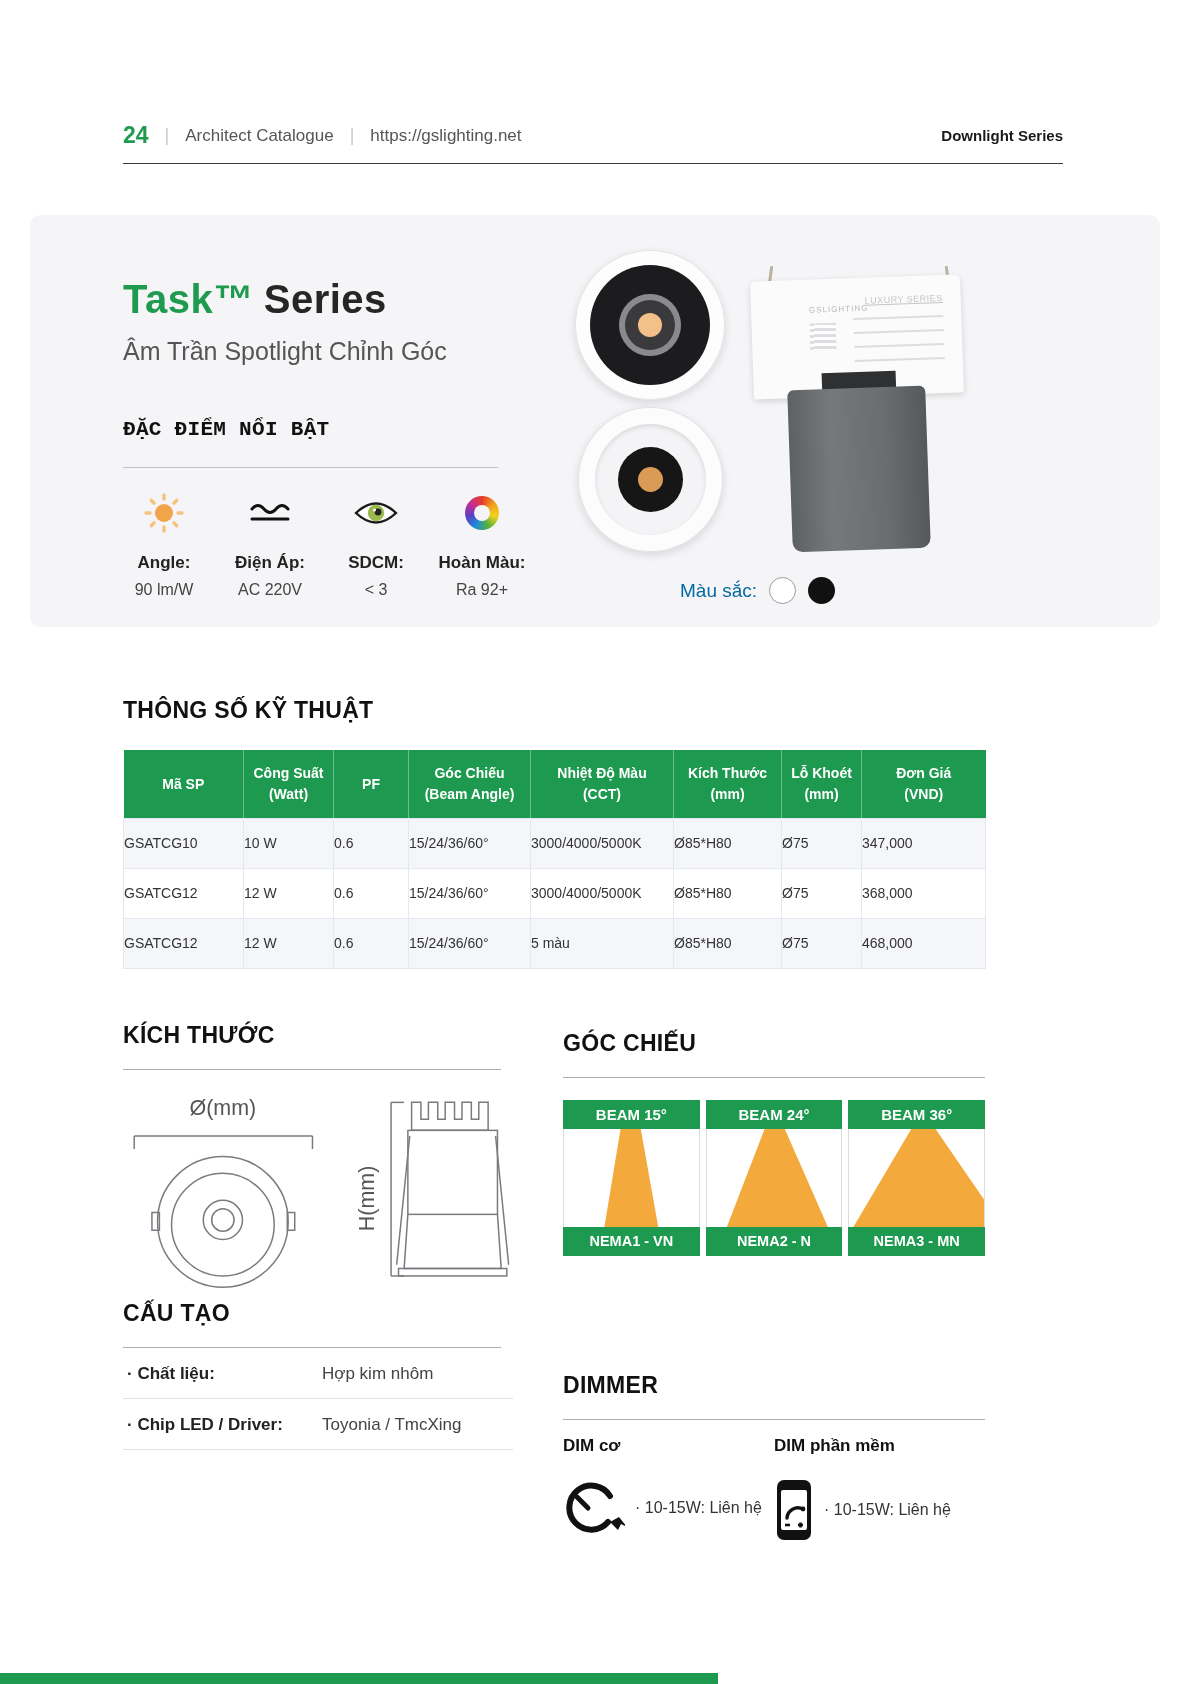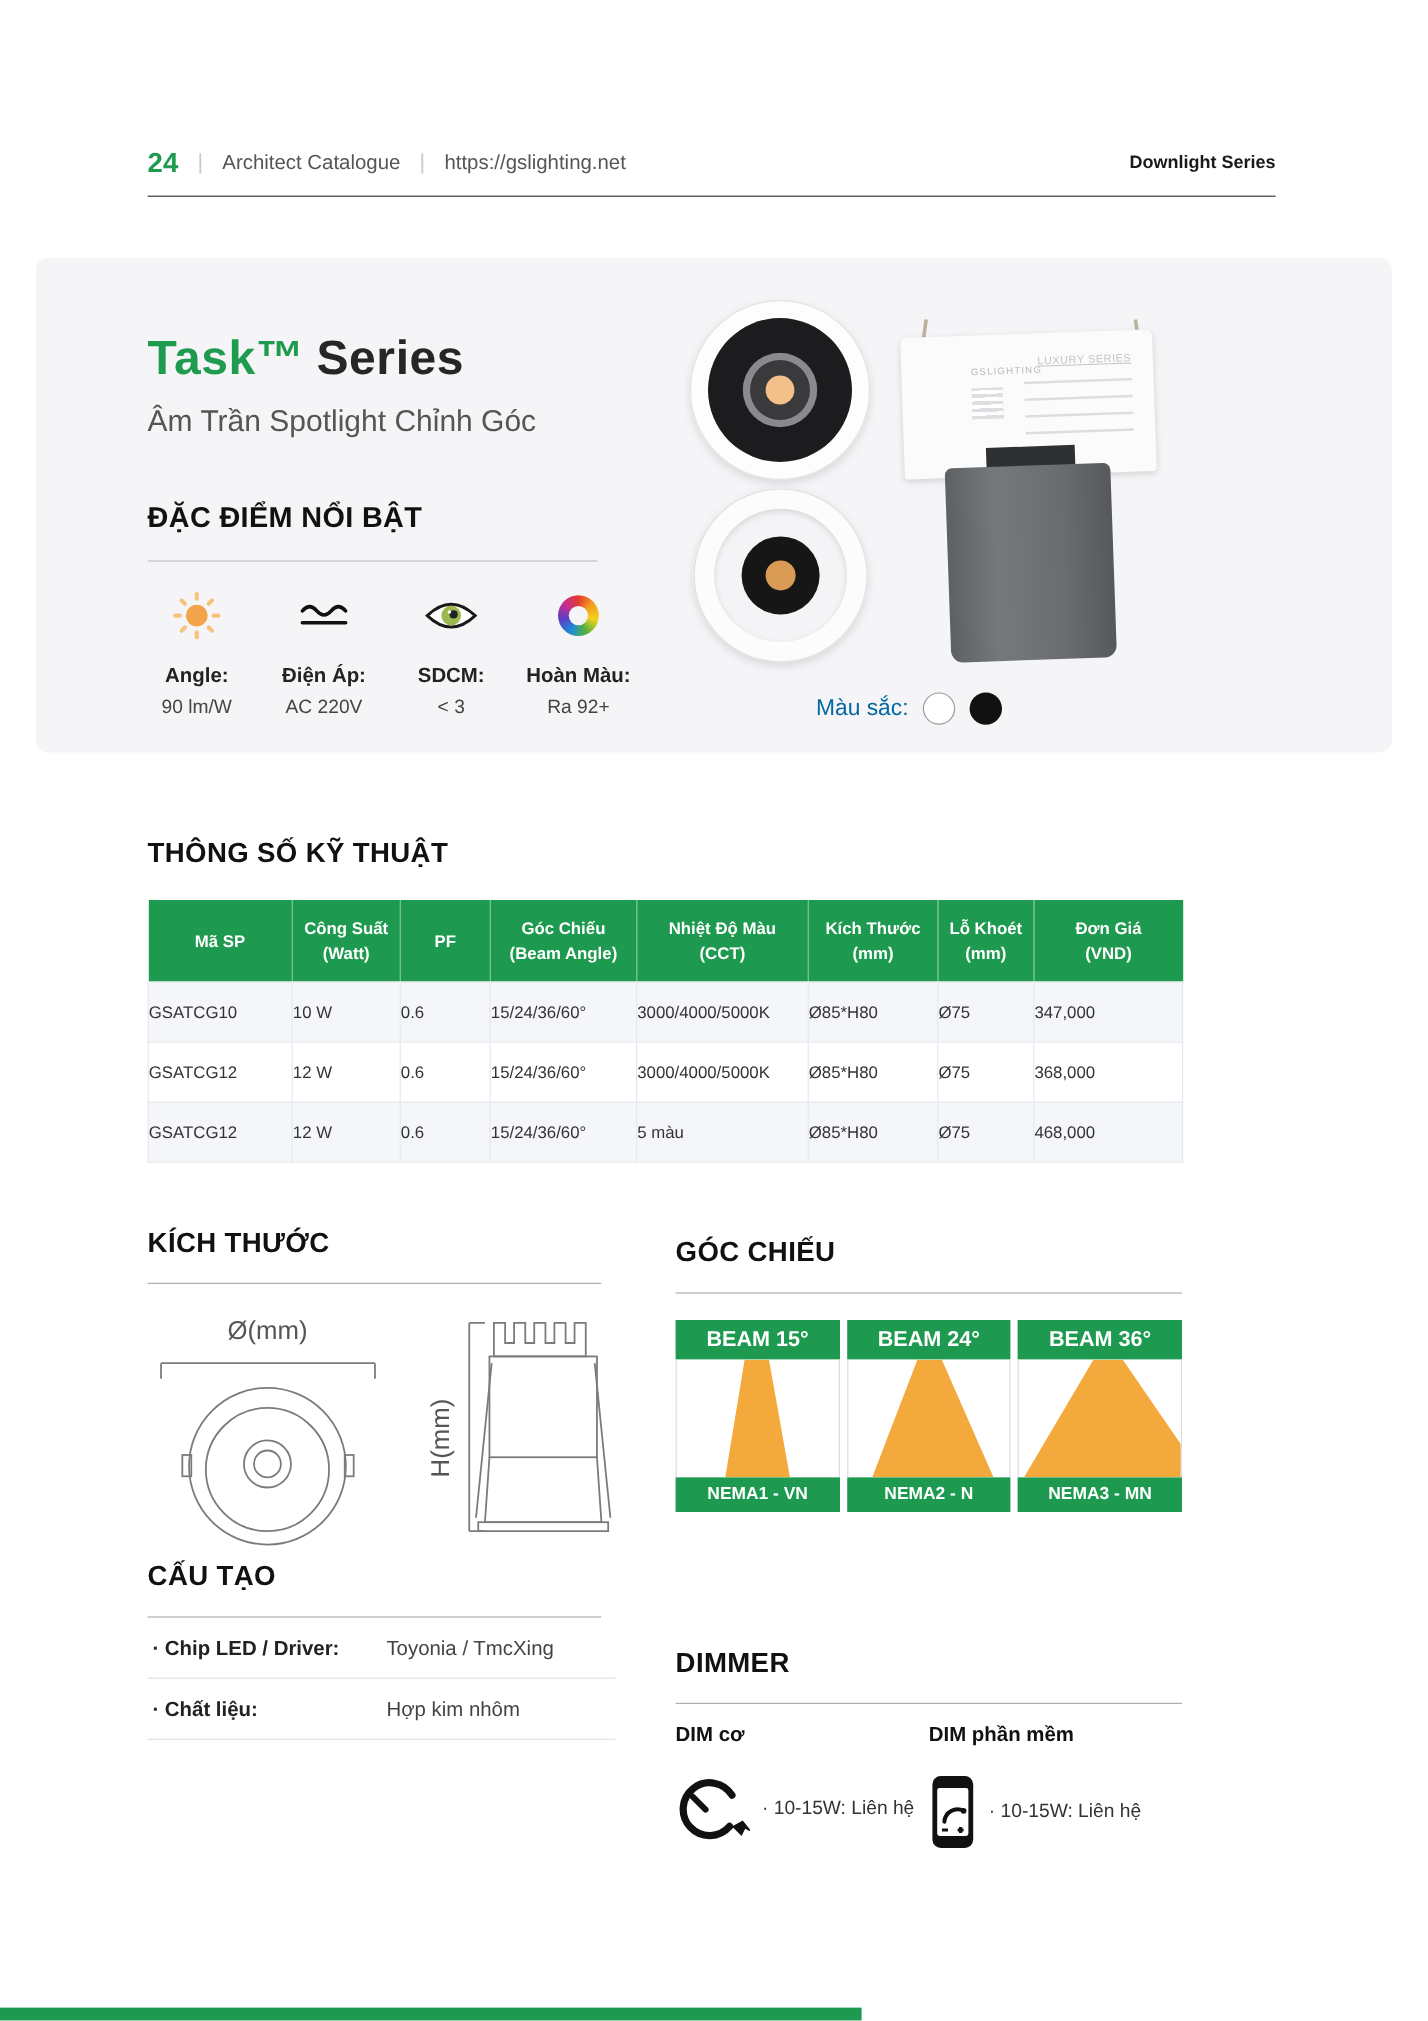--- a/index.html
+++ b/index.html
@@ -14,21 +14,21 @@
   .hdr .crumb { color:#555; font-size:17px; }
   .hdr .series { margin-left:auto; font-size:15px; font-weight:bold; color:#1a1a1a; }
   .hdr-rule { position:absolute; top:163px; left:123px; right:127px; height:0; border-top:1.5px solid #3a3a3a; }
 
   
   .hero { position:absolute; top:215px; left:30px; width:1130px; height:412px; background:#f5f5f7; border-radius:10px; }
   .hero-title { position:absolute; left:93px; top:62px; font-size:40px; font-weight:bold; letter-spacing:0.5px; }
   .hero-title .brand { color:#1f9b4f; }
   .hero-title .rest { color:#262626; margin-left:10px; }
   .hero-sub { position:absolute; left:93px; top:122px; font-size:25px; color:#555; }
-  .feat-head { position:absolute; left:93px; top:203px; font-size:24px; font-weight:bold; color:#111; letter-spacing:0.3px; }
+  .feat-head { position:absolute; left:93px; top:203px; font-size:21px; font-weight:bold; color:#111; letter-spacing:0.3px;font-family:Liberation Mono, monospace; }
   .feat-rule { position:absolute; left:93px; top:252px; width:375px; border-top:1px solid #c2c2c6; }
   .features { position:absolute; left:88px; top:272px; display:flex; gap:14px; }
   .feat { width:92px; text-align:center; }
   .feat .ic { height:52px; display:flex; align-items:center; justify-content:center; }
   .feat .lab { margin-top:14px; font-size:17px; font-weight:bold; color:#222; }
   .feat .val { margin-top:8px; font-size:16px; color:#444; }
 
   
   .colorwheel { width:34px; height:34px; border-radius:50%;
     background:conic-gradient(#e33b2e,#f29f1f,#f2d21f,#58b13c,#1c8bd8,#5b3fc4,#c42e92,#e33b2e);
@@ -93,21 +93,21 @@
   .construction .sec-rule { width:378px; }
   .con-row { display:flex; padding:16px 4px 14px 4px; border-bottom:1px solid #e2e2e6; }
   .con-row .cl { width:195px; font-size:17px; font-weight:bold; color:#222; }
   .con-row .cv { font-size:17px; color:#444; }
 
   
   .beams { position:absolute; left:563px; top:1030px; width:422px; }
   .beams .sec-rule { width:422px; }
   .beam-cards { margin-top:22px; display:flex; gap:6px; }
   .bcard { width:137px; }
-  .bc-top { background:#1d9a4f; color:#fff; font-size:18px; font-weight:bold; text-align:center; padding:6px 0; }
+  .bc-top { background:#1d9a4f; color:#fff; font-size:15px; font-weight:bold; text-align:center; padding:6px 0; }
   .bc-mid { position:relative; height:98px; background:#fff; border-left:1px solid #dcdce0; border-right:1px solid #dcdce0; overflow:hidden; }
   .fan { position:absolute; inset:0; background:#f3a93c; }
   .fan15 { clip-path:polygon(42% 0, 57% 0, 70% 100%, 30% 100%); }
   .fan24 { clip-path:polygon(43% 0, 58% 0, 90% 100%, 15% 100%); }
   .fan36 { clip-path:polygon(46% 0, 64% 0, 114% 100%, 3% 100%); }
   .bc-bot { background:#1d9a4f; color:#fff; font-size:14.5px; font-weight:bold; text-align:center; padding:6px 0 7px; }
 
   .dimmer { position:absolute; left:563px; top:1372px; width:422px; }
   .dimmer .sec-rule { width:422px; }
   .dim-cols { margin-top:16px; display:flex; }
@@ -342,26 +342,26 @@
           <line x1="156" y1="48" x2="170" y2="186"></line>
         </g>
       </svg>
     </div>
   </div>
 
   <div class="construction">
     <div class="h2">CẤU TẠO</div>
     <div class="sec-rule"></div>
     <div class="con-row">
+      <span class="cl">· Chất liệu:</span>
+      <span class="cv">Hợp kim nhôm</span>
+    </div>
+    <div class="con-row">
       <span class="cl">· Chip LED / Driver:</span>
       <span class="cv">Toyonia / TmcXing</span>
-    </div>
-    <div class="con-row">
-      <span class="cl">· Chất liệu:</span>
-      <span class="cv">Hợp kim nhôm</span>
     </div>
   </div>
 
   <div class="beams">
     <div class="h2">GÓC CHIẾU</div>
     <div class="sec-rule"></div>
     <div class="beam-cards">
       <div class="bcard">
         <div class="bc-top">BEAM 15°</div>
         <div class="bc-mid">

